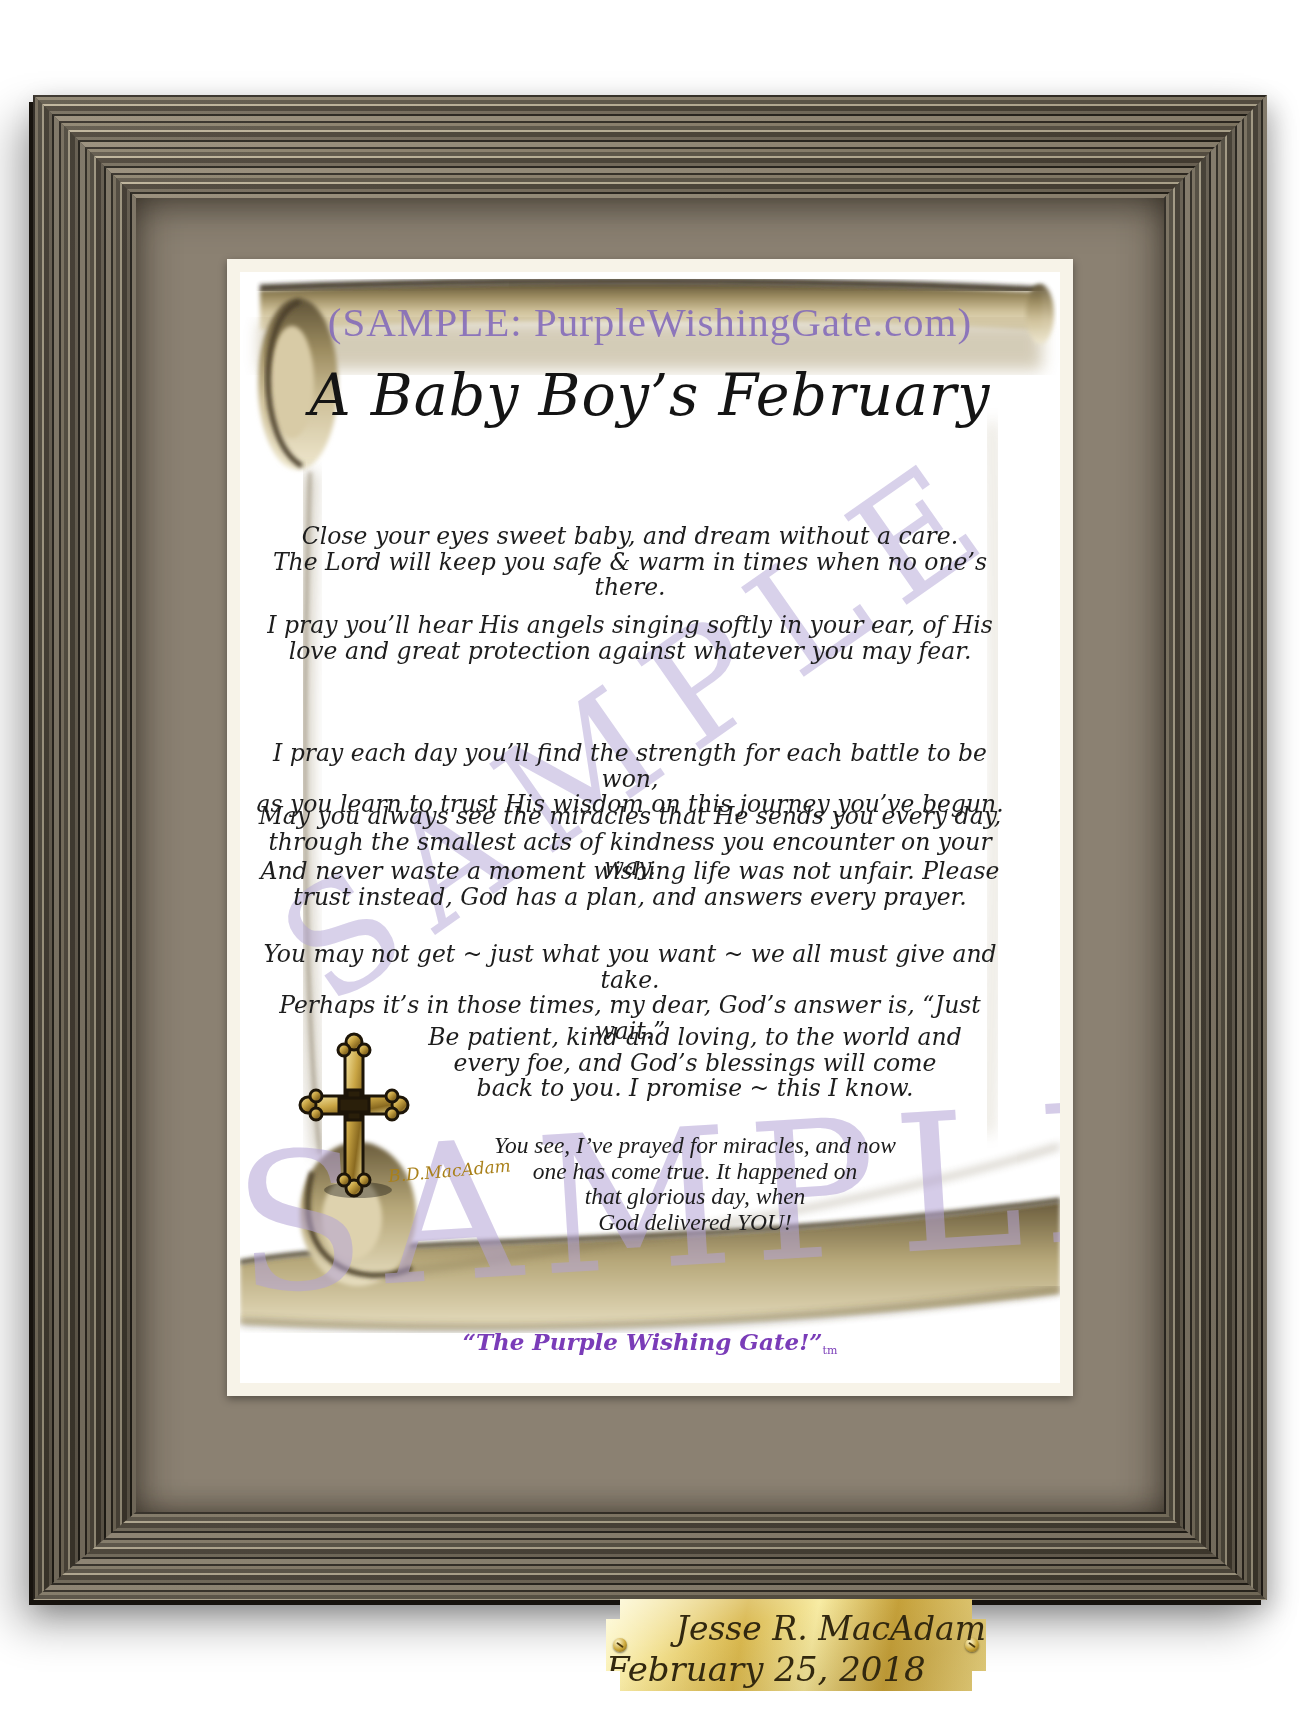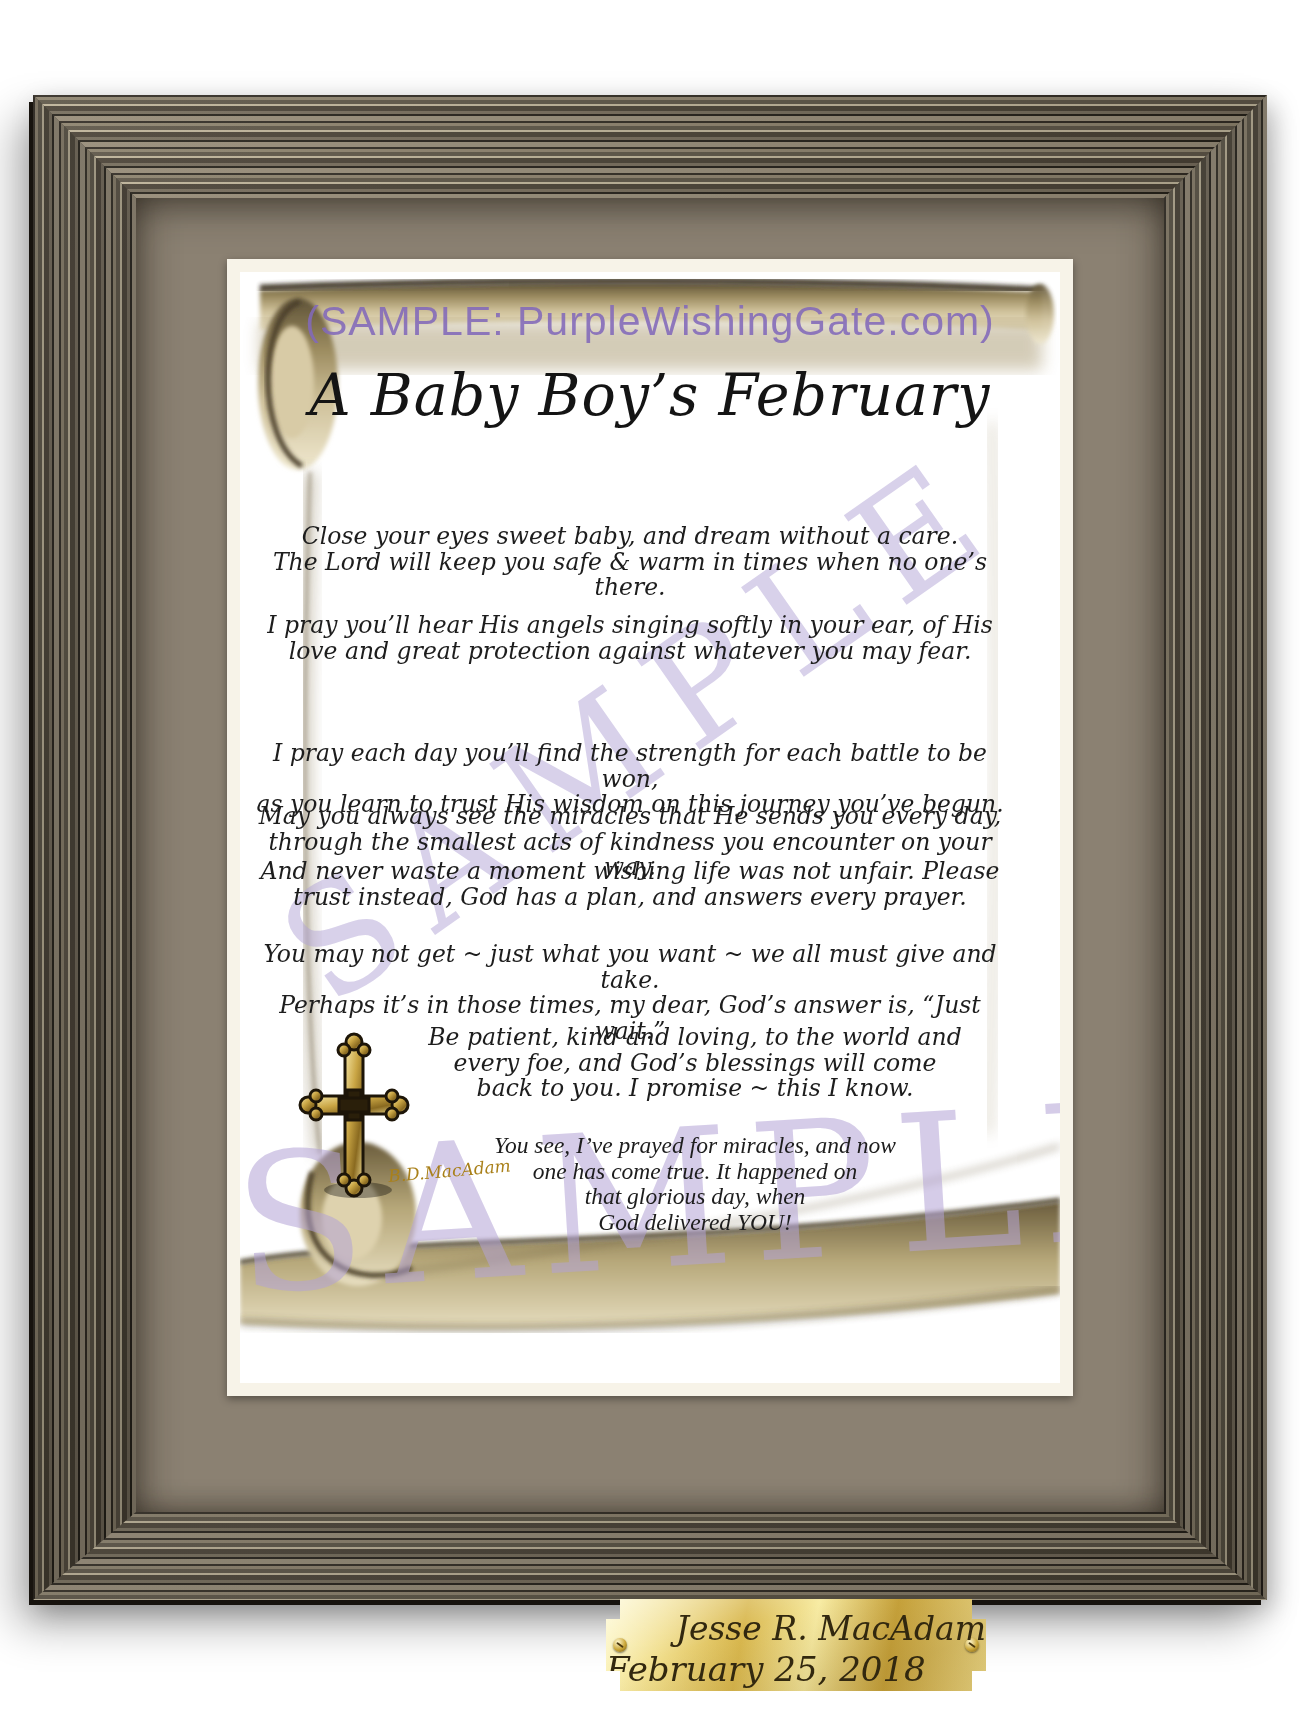--- a/index.html
+++ b/index.html
@@ -36,21 +36,21 @@
                   inset 22px 0 42px -20px rgba(28,23,16,.45),
                   inset -22px 0 42px -20px rgba(28,23,16,.45);}
   
   #window{position:absolute;left:91px;top:61px;width:820px;height:1111px;
       border:13px solid #f7f3e8;background:#ffffff;
       box-shadow:0 3px 8px rgba(0,0,0,.38), inset 0 1px 3px rgba(0,0,0,.22);}
   #print{position:absolute;inset:0;background:#ffffff;overflow:hidden;}
   #scroll-svg{position:absolute;left:0;top:0;}
   
   .wm-top{position:absolute;left:0;right:0;top:26px;text-align:center;
-      font-family:Liberation Sans, sans-serif;font-size:41px;letter-spacing:1px;
+      font-family:Liberation Serif, serif;font-size:41px;letter-spacing:1px;
       color:rgba(130,105,185,.88);white-space:nowrap;}
   .wm-diag{position:absolute;left:-10px;top:360px;width:780px;height:220px;line-height:220px;
       text-align:center;font-size:150px;letter-spacing:26px;font-family:"DejaVu Serif",serif;
       color:rgba(178,163,213,.5);transform:rotate(-35deg);white-space:nowrap;}
   .wm-bottom{position:absolute;left:-6px;top:810px;width:832px;height:240px;line-height:240px;
       text-align:center;font-size:190px;letter-spacing:18px;font-family:"DejaVu Serif",serif;
       color:rgba(178,163,213,.55);transform:rotate(-3.5deg);white-space:nowrap;}
   
   .title{position:absolute;left:0;right:0;top:90px;text-align:center;
       font-style:italic;font-size:57px;letter-spacing:1px;color:#141414;}
@@ -189,20 +189,23 @@
                 <circle cx="94" cy="84" r="6"></circle>
               <circle cx="56" cy="158" r="8"></circle>
                 <circle cx="46" cy="150" r="6"></circle>
                 <circle cx="66" cy="150" r="6"></circle>
               <rect x="49" y="60" width="14" height="30" fill="#2a1f0a"></rect>
               <rect x="41" y="68" width="30" height="14" fill="#2a1f0a"></rect>
             </g>
           </svg>
           <div class="signature">B.D.MacAdam</div>
 
+          <div class="brand">
+            <span class="script">“The Purple Wishing Gate!”</span><span class="tm">tm</span>
+          </div>
 
         </div>
       </div>
 
       <div id="plate">
         <span class="screw l"></span>
         <span class="screw r"></span>
         <div class="plate-name">Jesse R. MacAdam</div>
         <div class="plate-date">February 25, 2018</div>
       </div>

